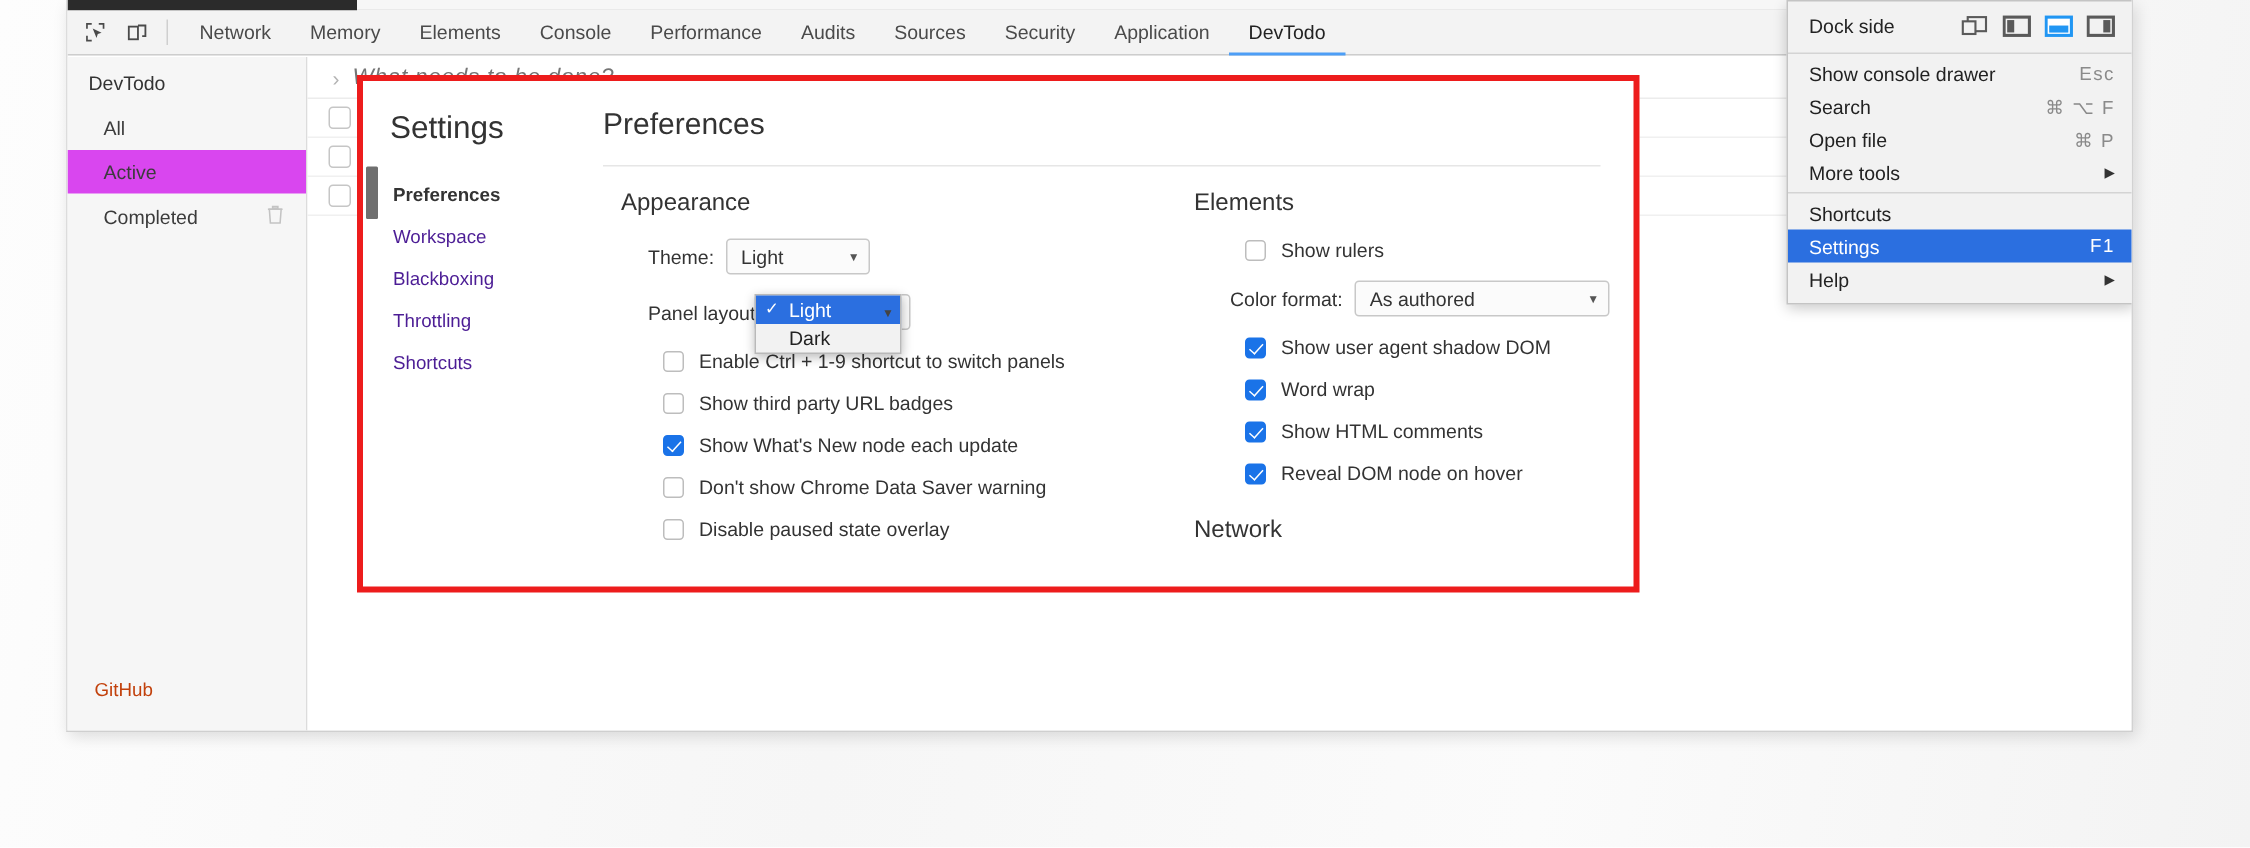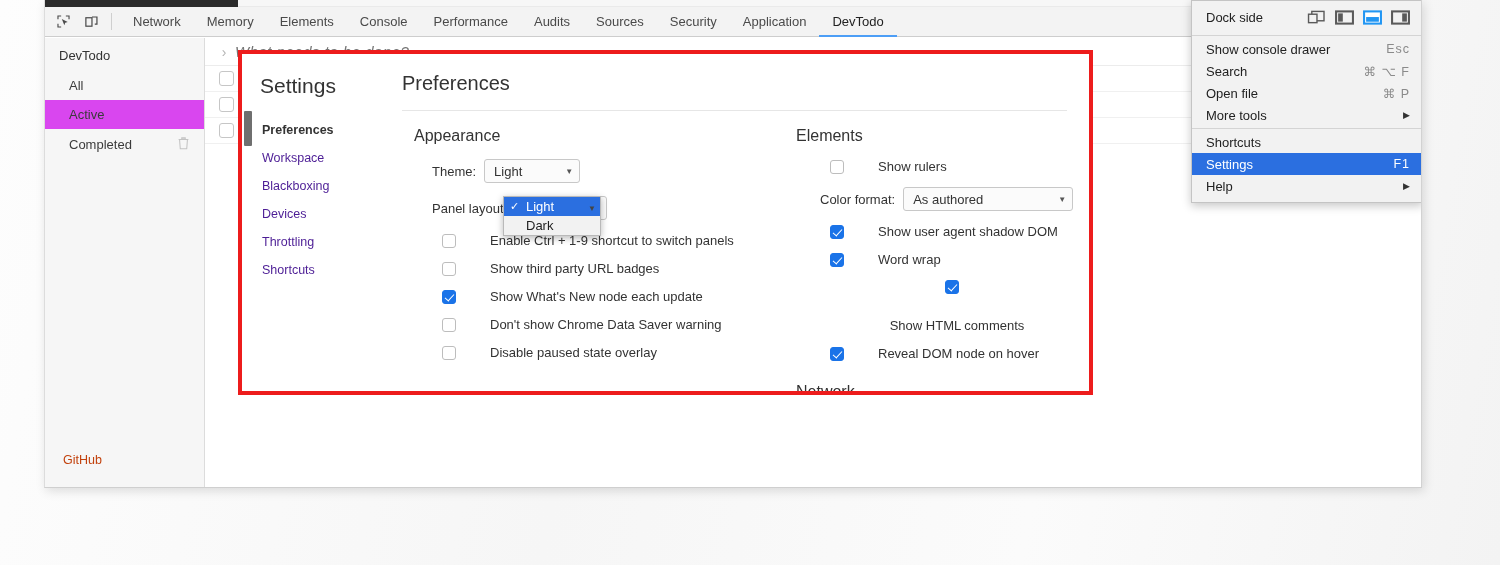--- a/index.html
+++ b/index.html
@@ -158,21 +158,21 @@
   .row-field { display: flex; align-items: center; margin-bottom: 13px; padding-left: 18px; }
   .fld-label { font-size: 13px; color: #333; margin-right: 8px; }
   .select-box {
     border: 1px solid #c8c8c8; border-radius: 3px; background: #fbfbfb;
     height: 24px; display: flex; align-items: center;
     padding: 0 6px 0 9px; font-size: 13px; color: #333; cursor: pointer;
     min-width: 92px; position: relative;
   }
   .select-box .caret { margin-left: auto; font-size: 8px; color: #555; padding-left: 14px; }
 
-  .chk-row { display: flex; align-items: center; margin-bottom: 13px; padding-left: 28px; cursor: pointer; gap: 24px; }
+  .chk-row { display: flex; align-items: center; margin-bottom: 13px; padding-left: 28px; cursor: pointer; }
   .chk {
     width: 14px; height: 14px; border: 1px solid #bdbdbd; border-radius: 3px;
     background: #fff; flex: none; margin-right: 10px;
   }
   .chk.on {
     background: #1a73e8; border-color: #1a73e8;
     position: relative;
   }
   .chk.on::after {
     content: ""; position: absolute; left: 4px; top: 1px;
@@ -328,21 +328,20 @@
 
   <div class="settings-box">
     <div class="settings-inner">
 
       <div class="set-left">
         <div class="set-scroll-thumb"></div>
         <div class="set-title">Settings</div>
         <div class="set-nav-item active">Preferences</div>
         <div class="set-nav-item">Workspace</div>
         <div class="set-nav-item">Blackboxing</div>
-        <div class="set-nav-item">Devices</div>
         <div class="set-nav-item">Throttling</div>
         <div class="set-nav-item">Shortcuts</div>
       </div>
 
       <div class="set-right">
         <div class="pref-head">Preferences</div>
         <div class="pref-rule"></div>
 
         <div class="cols">
 
@@ -404,21 +403,21 @@
             </div>
 
             <div class="chk-row" style="padding-left:34px;">
               <div class="chk on"></div>
               <div class="chk-label">Show user agent shadow DOM</div>
             </div>
             <div class="chk-row" style="padding-left:34px;">
               <div class="chk on"></div>
               <div class="chk-label">Word wrap</div>
             </div>
-            <div class="chk-row" style="padding-left:34px;flex-direction:column;">
+            <div class="chk-row" style="padding-left:34px;">
               <div class="chk on"></div>
               <div class="chk-label">Show HTML comments</div>
             </div>
             <div class="chk-row" style="padding-left:34px;">
               <div class="chk on"></div>
               <div class="chk-label">Reveal DOM node on hover</div>
             </div>
 
             <div class="sec-head" style="margin-top:22px;">Network</div>
           </div>

